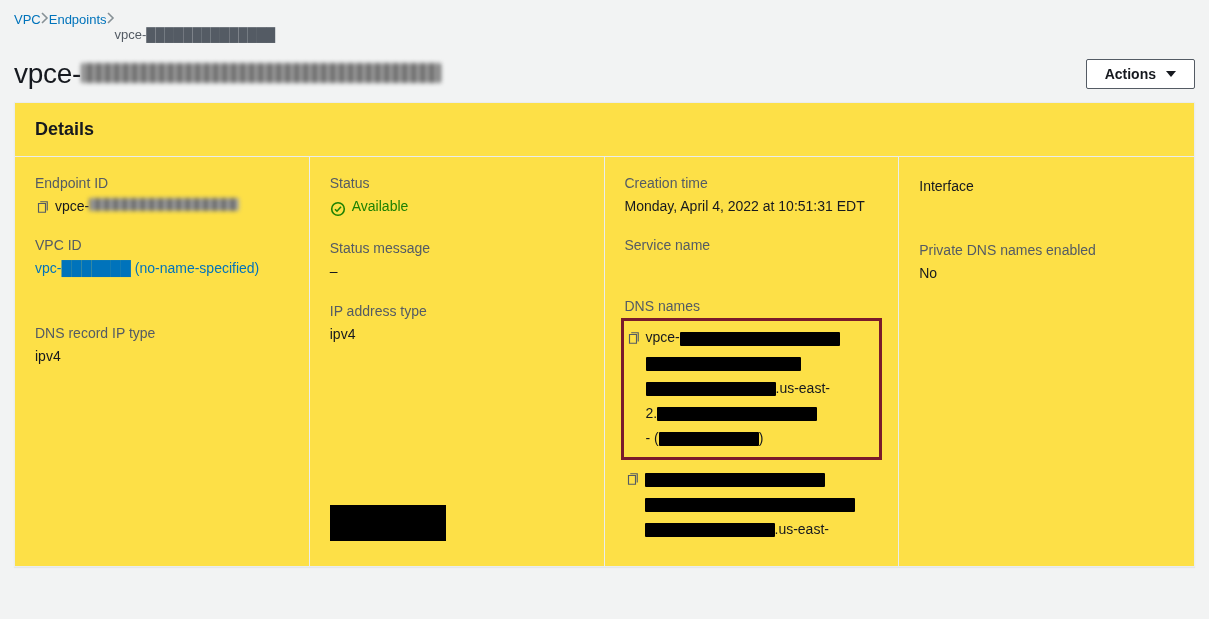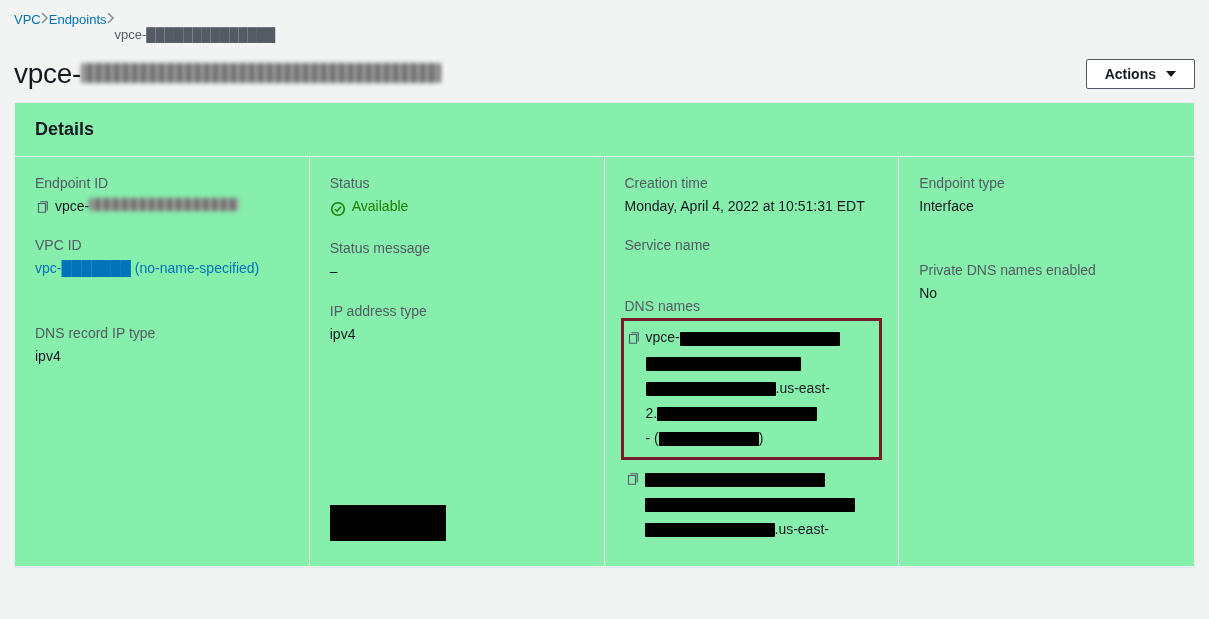--- a/index.html
+++ b/index.html
@@ -45,21 +45,21 @@
     gap: 10px;
     cursor: pointer;
   }
   .caret-down {
     width: 0; height: 0;
     border-left: 5px solid transparent;
     border-right: 5px solid transparent;
     border-top: 6px solid #16191f;
   }
   .panel {
-    background: #86efac;
+    background: #fde047;
     border: 1px solid #eaeded;
     box-shadow: 0 1px 1px rgba(0,0,0,0.05);
   }
   .panel-header {
     padding: 16px 20px;
     border-bottom: 1px solid #eaeded;
   }
   .panel-header h2 {
     margin: 0;
     font-size: 18px;
@@ -252,21 +252,20 @@
                 <span class="redact" style="width:130px"></span><span>.us-east-</span>
               </span>
             </span>
           </div>
 
         </div>
       </div>
 
       <div class="col">
         <div class="field">
-          <div class="label">Endpoint type</div>
           <div class="value">Interface</div>
         </div>
         <div class="field">
           <div class="label">Private DNS names enabled</div>
           <div class="value">No</div>
         </div>
       </div>
 
     </div>
   </div>

